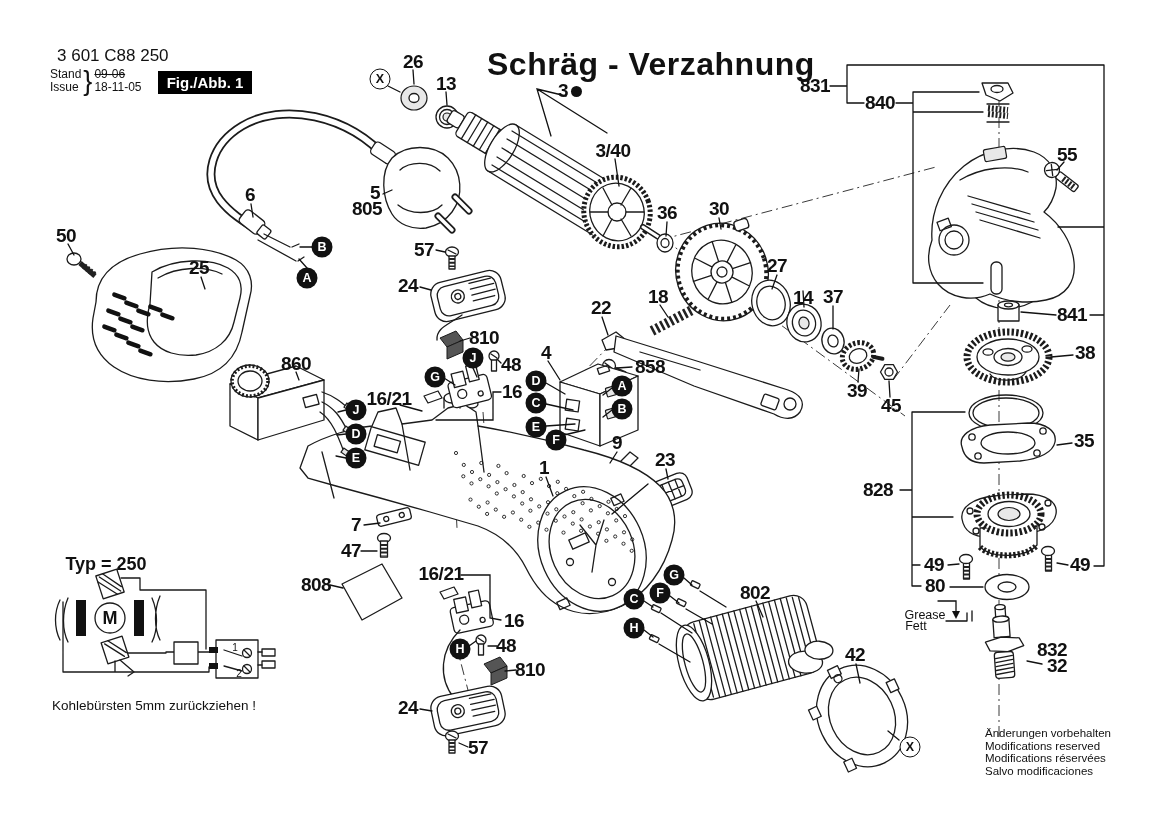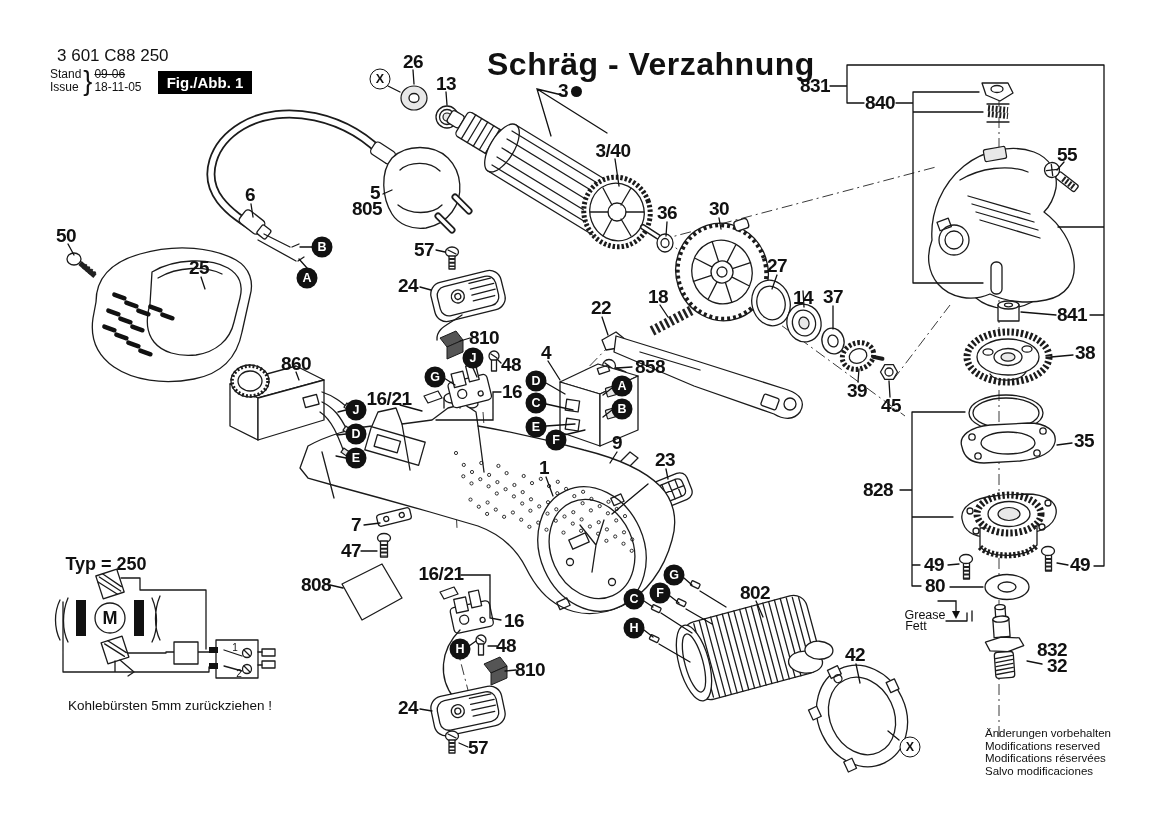--- a/index.html
+++ b/index.html
@@ -27,21 +27,21 @@
   .s12{font-size:12.5px;} .s13b{font-size:18px;font-weight:bold;} .s10{font-size:10px;}
   .hdr{position:absolute;left:57px;top:46px;font-size:17px;}
   .stand-issue{position:absolute;left:50px;top:68px;font-size:12px;line-height:13px;}
   .stand-issue .col{display:inline-block;vertical-align:middle;}
   .brace{font-size:27px;font-weight:400;transform:scaleY(1.05);display:inline-block;margin:0 2px;}
   .strike{text-decoration:line-through;}
   .figbox{position:absolute;left:158px;top:71px;width:94px;height:23px;background:#000;color:#fff;
           font-weight:bold;font-size:15px;text-align:center;line-height:23px;}
   .title{position:absolute;left:487px;top:46px;font-size:32px;font-weight:bold;letter-spacing:0.5px;}
   .notes{position:absolute;left:52px;top:697px;font-size:13.5px;line-height:18px;}
-  .notes .ind{margin-left:16px;}
+  .notes .ind{}
   .notes .gap{height:7px;}
   .bullet{font-size:14px;margin-right:4px;}
   .footer{position:absolute;left:985px;top:727px;font-size:11.5px;line-height:12.5px;}
 </style>
 </head>
 <body>
 
 <div class="page">
 
 <svg width="1169" height="826" viewBox="0 0 1169 826">

